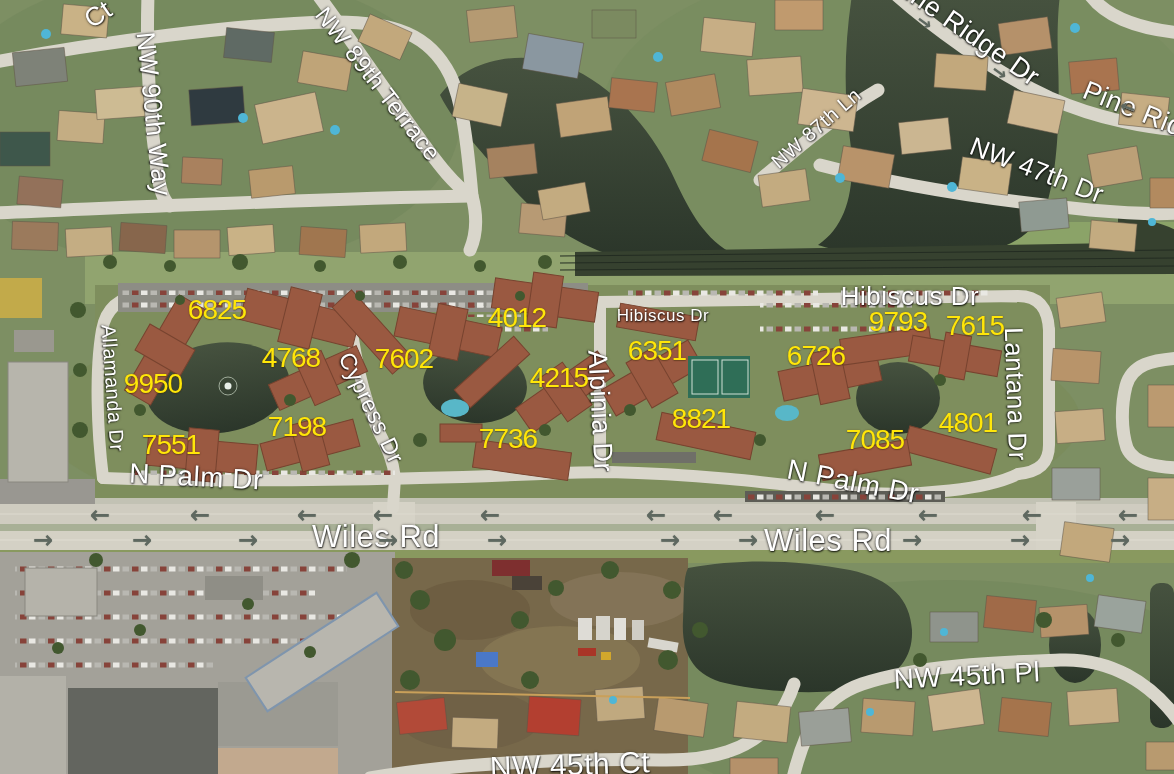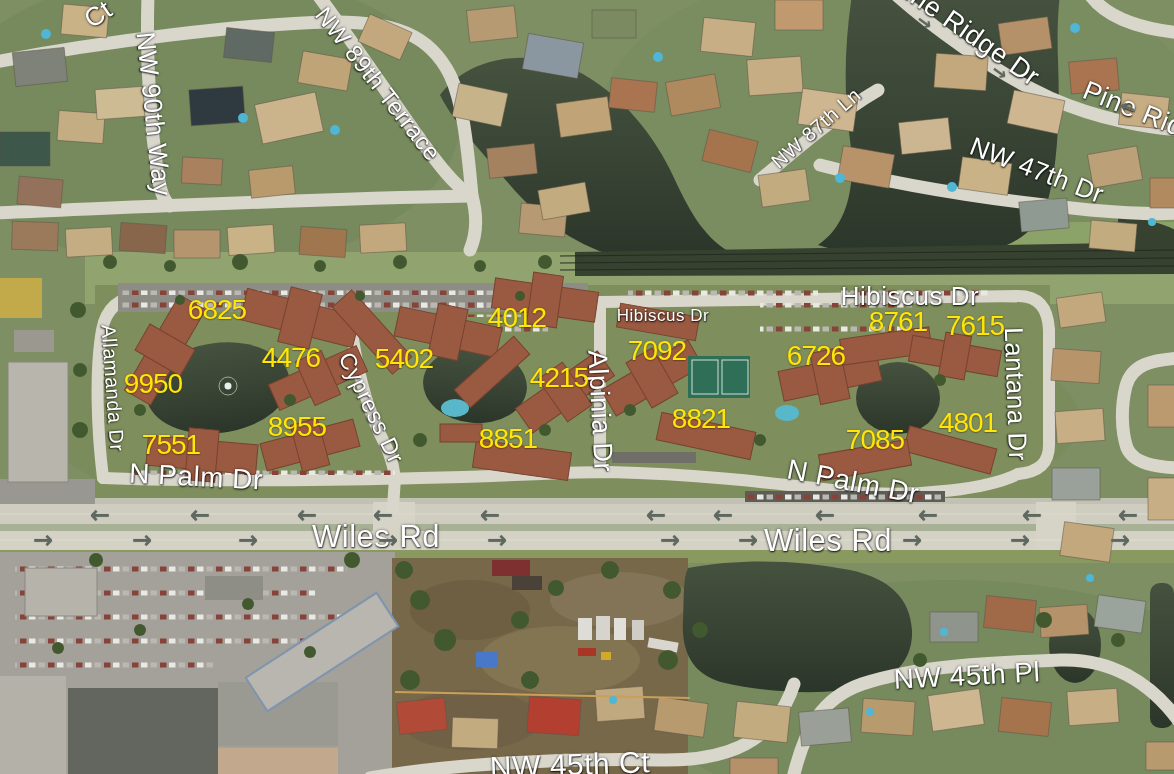--- a/index.html
+++ b/index.html
@@ -384,32 +384,32 @@
   <div class="lbl slabel" style="left:600px;top:411px;font-size:27px;--r:87deg">Alpinia Dr</div>
   <div class="lbl slabel" style="left:1016px;top:394px;font-size:26px;--r:88deg">Lantana Dr</div>
   <div class="lbl slabel" style="left:196px;top:477px;font-size:28px;--r:3deg">N Palm Dr</div>
   <div class="lbl slabel" style="left:853px;top:482px;font-size:28px;--r:11deg">N Palm Dr</div>
   <div class="lbl slabel" style="left:376px;top:536px;font-size:31px">Wiles Rd</div>
   <div class="lbl slabel" style="left:828px;top:540px;font-size:31px">Wiles Rd</div>
   <div class="lbl slabel" style="left:967px;top:676px;font-size:28px;--r:-3deg">NW 45th Pl</div>
   <div class="lbl slabel" style="left:570px;top:765px;font-size:30px;--r:-2deg">NW 45th Ct</div>
 
   <div class="lbl num" style="left:217px;top:310px">6825</div>
-  <div class="lbl num" style="left:291px;top:358px">4476</div>
+  <div class="lbl num" style="left:291px;top:358px">4768</div>
   <div class="lbl num" style="left:153px;top:384px">9950</div>
   <div class="lbl num" style="left:171px;top:445px">7551</div>
-  <div class="lbl num" style="left:297px;top:427px">8955</div>
-  <div class="lbl num" style="left:404px;top:359px">5402</div>
+  <div class="lbl num" style="left:297px;top:427px">7198</div>
+  <div class="lbl num" style="left:404px;top:359px">7602</div>
   <div class="lbl num" style="left:517px;top:318px">4012</div>
   <div class="lbl num" style="left:559px;top:378px">4215</div>
-  <div class="lbl num" style="left:508px;top:439px">8851</div>
-  <div class="lbl num" style="left:657px;top:351px">7092</div>
+  <div class="lbl num" style="left:508px;top:439px">7736</div>
+  <div class="lbl num" style="left:657px;top:351px">6351</div>
   <div class="lbl num" style="left:701px;top:419px">8821</div>
   <div class="lbl num" style="left:816px;top:356px">6726</div>
-  <div class="lbl num" style="left:898px;top:322px">8761</div>
+  <div class="lbl num" style="left:898px;top:322px">9793</div>
   <div class="lbl num" style="left:975px;top:326px">7615</div>
   <div class="lbl num" style="left:968px;top:423px">4801</div>
   <div class="lbl num" style="left:875px;top:440px">7085</div>
 
   <div class="arrow" style="left:100px;top:515px">←</div>
   <div class="arrow" style="left:200px;top:515px">←</div>
   <div class="arrow" style="left:307px;top:515px">←</div>
   <div class="arrow" style="left:383px;top:515px">←</div>
   <div class="arrow" style="left:490px;top:515px">←</div>
   <div class="arrow" style="left:656px;top:515px">←</div>

